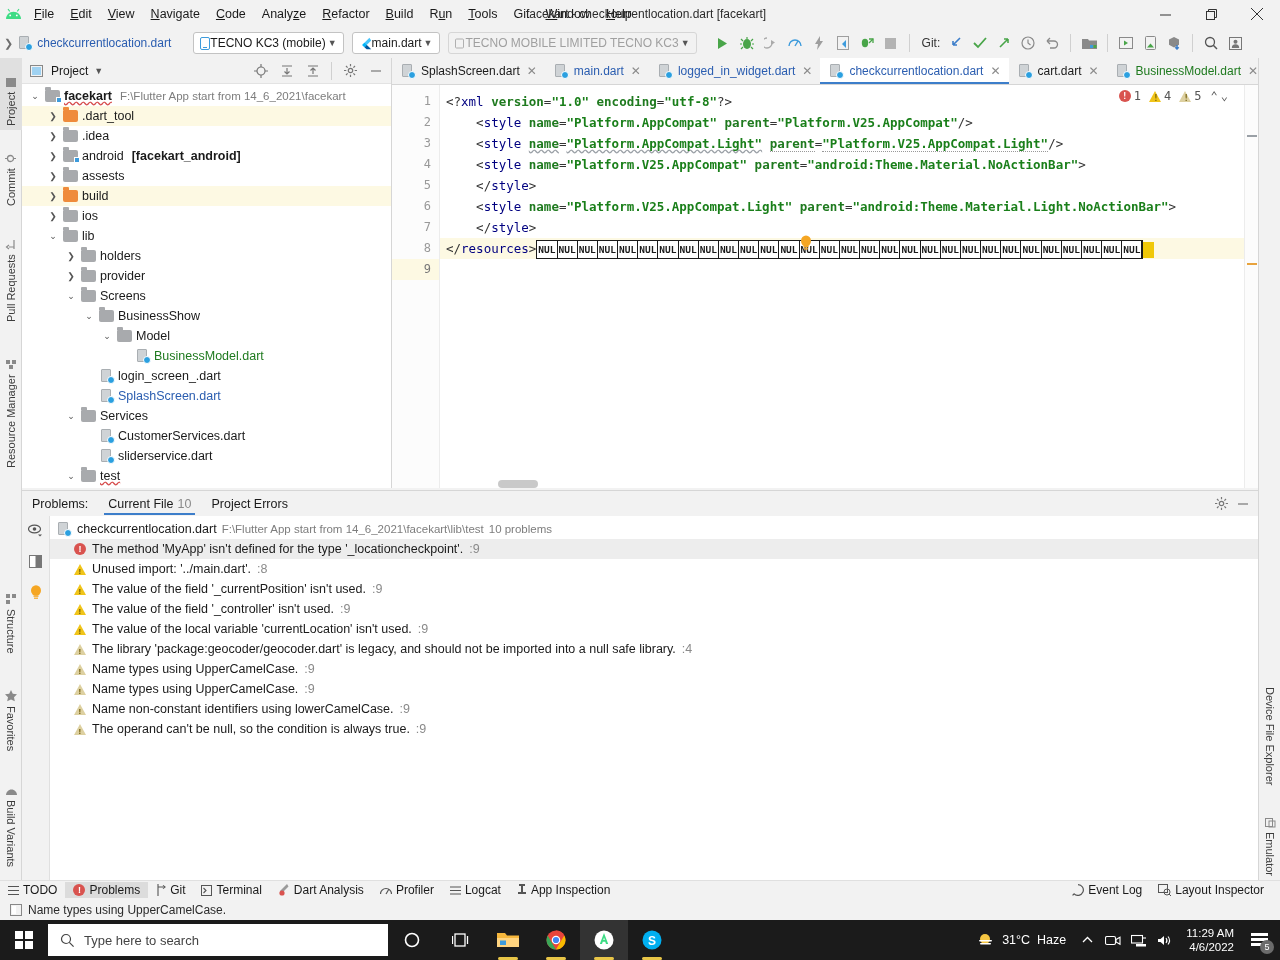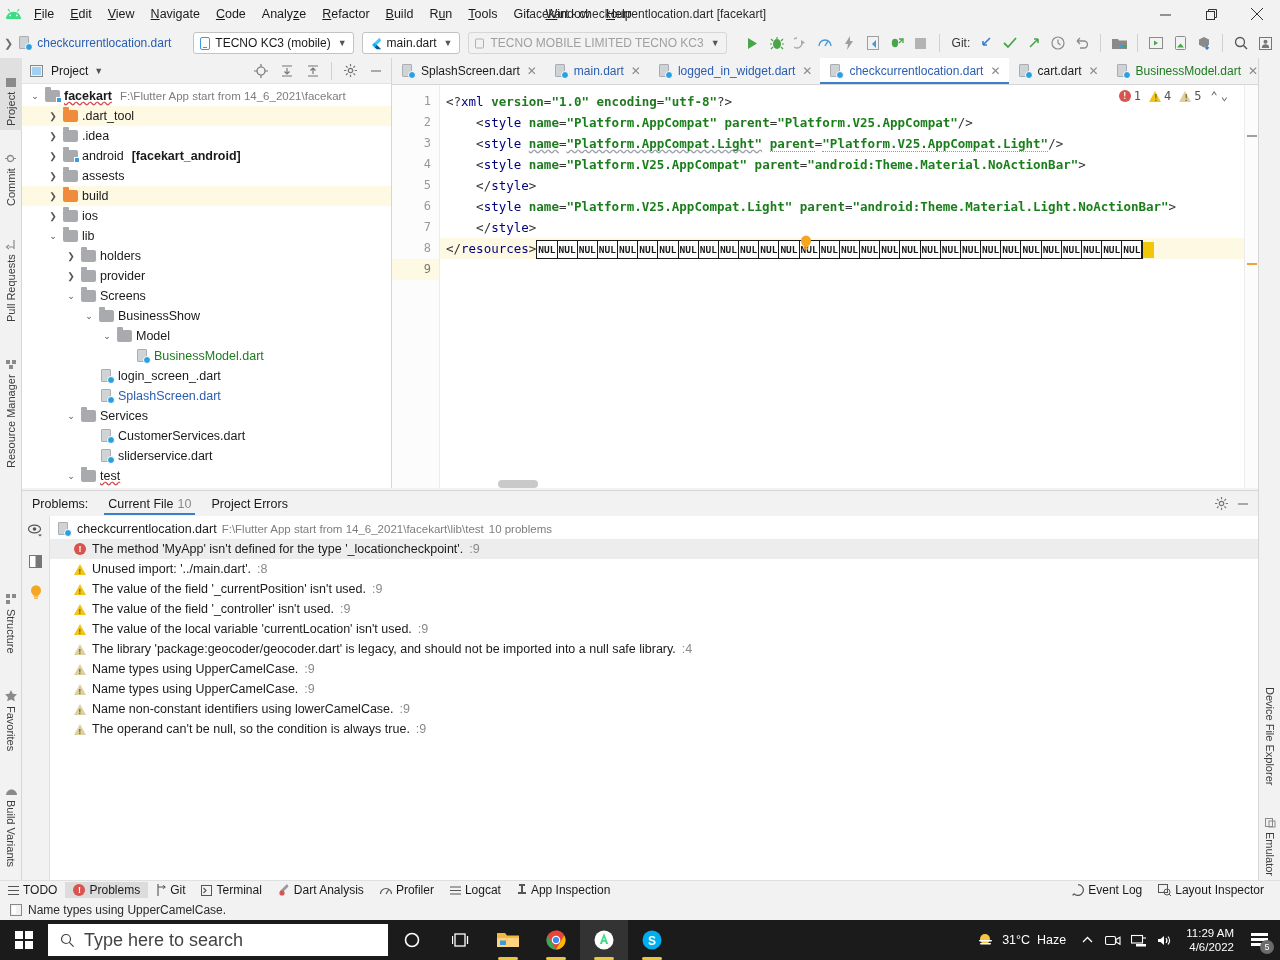--- a/index.html
+++ b/index.html
@@ -33,21 +33,21 @@
   
   .navbar {
     position:absolute; left:0; top:28px; width:1280px; height:30px;
     background:#f2f2f2; display:flex; align-items:center; gap:0px;
   }
   .crumb { display:flex; align-items:center; padding-left:4px; gap:4px; font-size:12px;}
   .crumb .chev { color:#6e6e6e; font-size:11px; }
   .crumb .fname { color:#2a5db0; }
   .combo {
     height:22px; border:1px solid #c3c3c3; border-radius:3px; background:#fff;
-    display:flex; align-items:center; gap:5px; padding:0 6px; font-size:12px;
+    display:flex; align-items:center; padding:0 6px; font-size:12px;
     margin-left:8px; white-space:nowrap;
   }
   .combo.disabled { background:#f2f2f2; border-color:#d6d6d6; color:#a0a0a0; }
   .combo .caret { color:#555; font-size:9px; margin-left:2px;}
   .tool-sep { width:1px; height:18px; background:#d0d0d0; margin:0 6px; }
   .tbtn { width:24px; height:24px; display:flex; align-items:center; justify-content:center; }
   .gitlabel { font-size:12px; color:#333; margin:0 4px 0 6px; }
 
   
   .vstrip-left {
@@ -191,21 +191,21 @@
     position:absolute; left:0; top:899px; width:1280px; height:21px; background:#f2f2f2;
     display:flex; align-items:center; font-size:12px; color:#2b2b2b;
   }
   .sb-left{display:flex;align-items:center;gap:6px;padding-left:10px;}
   .sb-right{margin-left:auto;display:flex;align-items:center;gap:12px;padding-right:8px;margin-top:35px;}
 
   
   .taskbar { position:absolute; left:0; top:920px; width:1280px; height:40px; background:#1b1b1b; display:flex; align-items:center;}
   .start{width:48px;height:40px;display:flex;align-items:center;justify-content:center;}
   .searchbox{width:340px;height:32px;background:#fff;display:flex;align-items:center;gap:10px;padding-left:12px;
-    font-size:18px;color:#444;}
+    font-size:13px;color:#444;}
   .tb-ico{width:48px;height:40px;display:flex;align-items:center;justify-content:center;position:relative;}
   .tb-ico.run:after{content:"";position:absolute;bottom:0;left:14px;width:20px;height:3px;background:#e8c547;border-radius:2px;}
   .tb-ico.act{background:#333;}
   .tray{margin-left:auto;display:flex;align-items:center;gap:0px;color:#fff;font-size:12px;padding-right:4px;}
   .tray-ico{width:26px;height:40px;display:flex;align-items:center;justify-content:center;}
   .clock{display:flex;flex-direction:column;align-items:flex-end;line-height:14px;font-size:11.5px;padding:0 8px;color:#fff;}
   .weather{display:flex;align-items:center;gap:7px;color:#fff;font-size:12.5px;padding:0 8px;}
   .notif{width:34px;height:40px;display:flex;align-items:center;justify-content:center;position:relative;}
   .badge{position:absolute;right:2px;bottom:6px;width:14px;height:14px;border-radius:50%;background:#6b6b6b;
     color:#fff;font-size:9px;display:flex;align-items:center;justify-content:center;}

